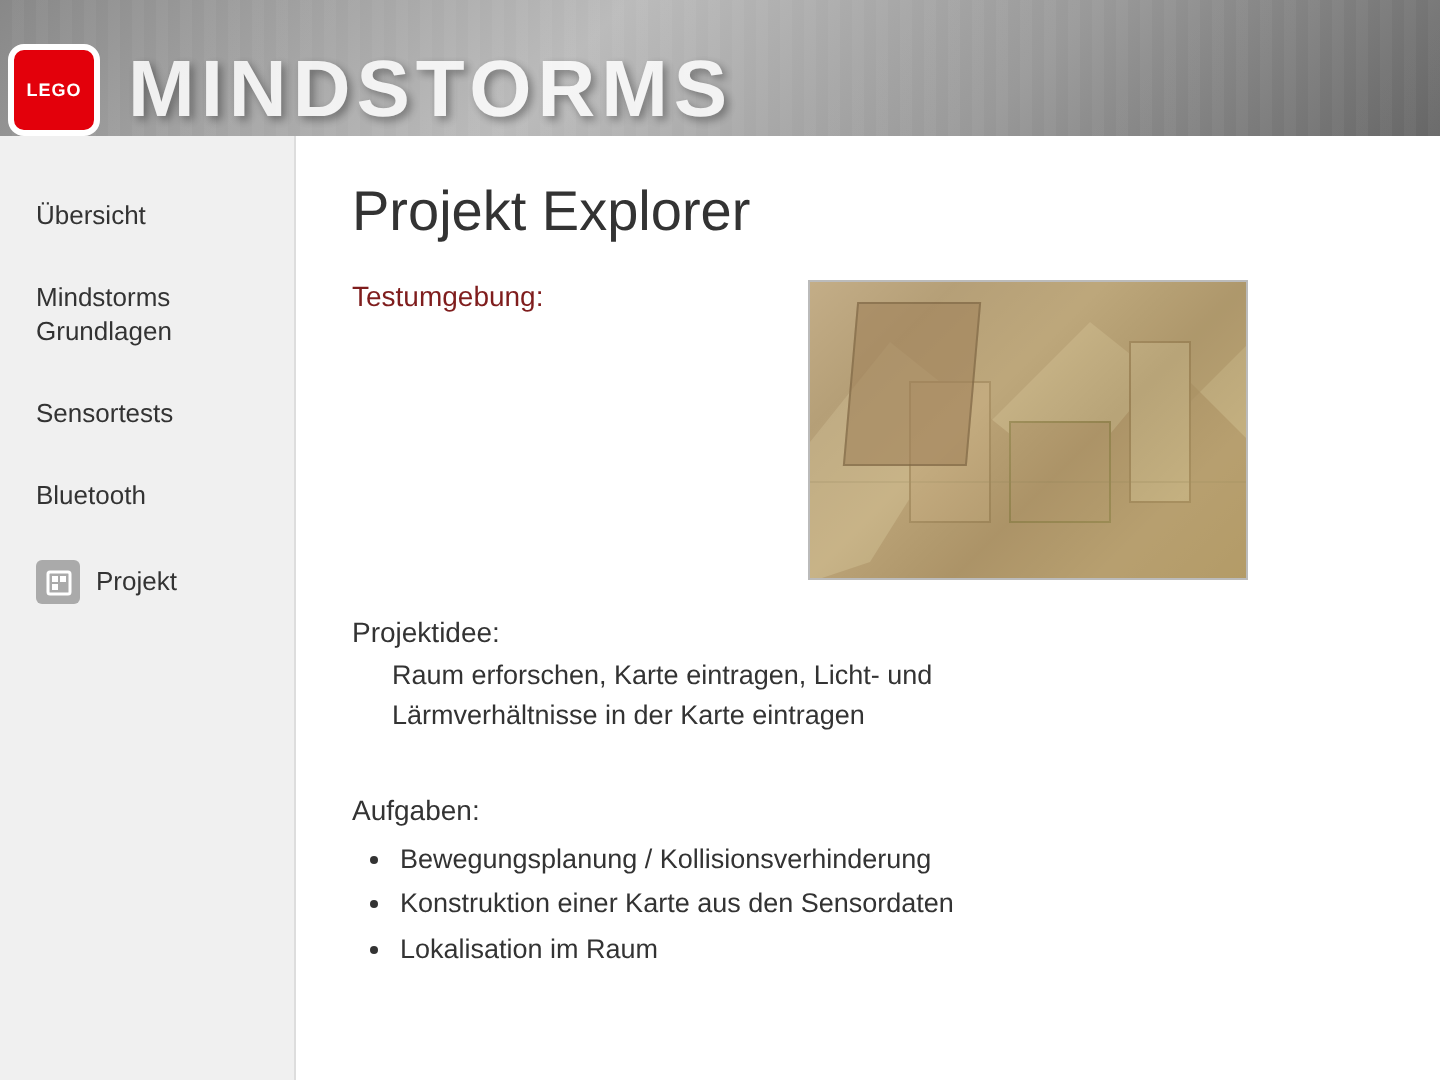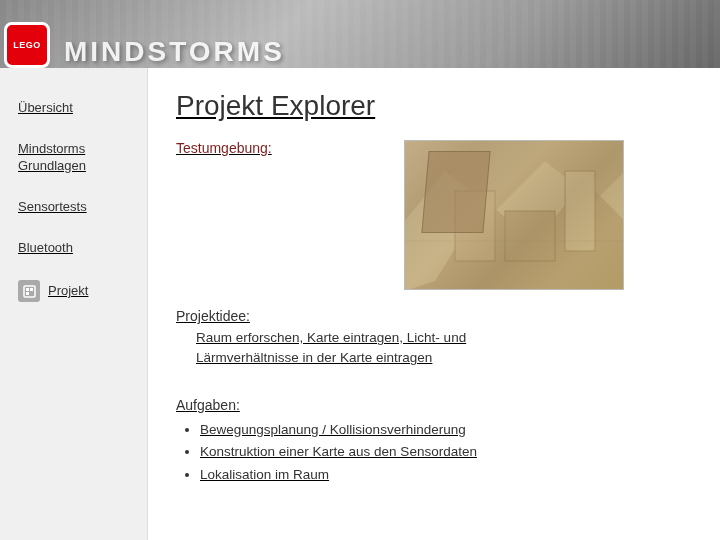--- a/index.html
+++ b/index.html
@@ -45,37 +45,36 @@
       justify-content: center;
       font-size: 9px;
       font-weight: 900;
       color: #fff;
       letter-spacing: 0.5px;
       border: 3px solid #fff;
       flex-shrink: 0;
       z-index: 1;
     }
     .header-title {
-      font-size: 28px;
+      font-size: 40px;
       font-weight: 900;
       color: #fff;
       text-transform: uppercase;
       letter-spacing: 3px;
       margin-left: 14px;
       z-index: 1;
       text-shadow: 2px 2px 4px rgba(0,0,0,0.4);
       opacity: 0.85;
     }
 
     
     .main {
       display: flex;
       width: 652px;
       height: 472px;
-      text-decoration: underline;
     }
 
     
     .sidebar {
       width: 148px;
       min-width: 148px;
       background: #f0f0f0;
       border-right: 1px solid #ddd;
       padding-top: 20px;
       display: flex;

